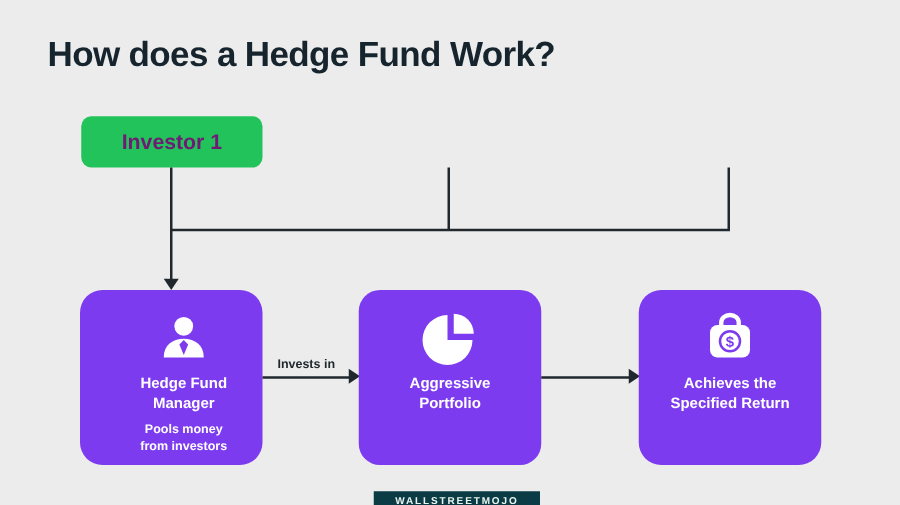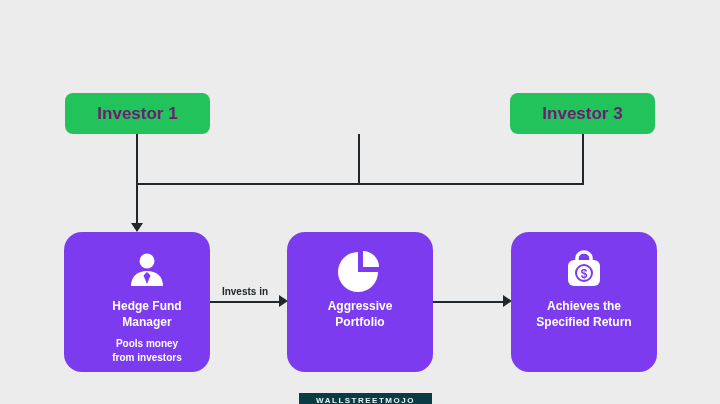--- a/index.html
+++ b/index.html
@@ -60,21 +60,21 @@
     text-align:center;font-size:10px;font-weight:700;
     color:var(--line);
   }
   .flow-box{
     position:absolute;top:232px;width:146px;height:140px;
     background:var(--purple);border-radius:18px;
     color:#ffffff;display:flex;flex-direction:column;align-items:center;
     padding-top:13px;text-align:center;
   }
   .flow-1{left:64px;padding-left:20px;}
-  .flow-2{left:287px;}
+  .flow-2{left:287px;border-radius:17px;}
   .flow-3{left:511px;}
   .flow-icon{height:50px;display:flex;align-items:center;justify-content:center;}
   .flow-title{
     font-size:12px;font-weight:700;line-height:1.3;
     margin-top:4px;padding:0 16px;
   }
   .flow-subtitle{
     font-size:10px;font-weight:700;line-height:1.35;
     margin-top:7px;padding:0 24px;
   }
@@ -83,23 +83,23 @@
     background:var(--footer_bg);color:#e9f4ef;
     font-size:8px;font-weight:700;letter-spacing:1.5px;
     display:flex;align-items:center;justify-content:center;
   }
 </style>
 </head>
 <body>
 
 <div class="canvas">
 
+  <h1 class="title">How does a Hedge Fund Work?</h1>
 
   <div class="investor investor-1">Investor 1</div>
-  <div class="investor investor-3">Investor 3</div>
 
   <div class="vline v1"></div>
   <div class="vline v2"></div>
   <div class="vline v3"></div>
   <div class="hline merge"></div>
   <div class="vline drop"></div>
   <div class="arrowhead-down"></div>
 
   <div class="flow-box flow-1">
     <span class="flow-icon">

